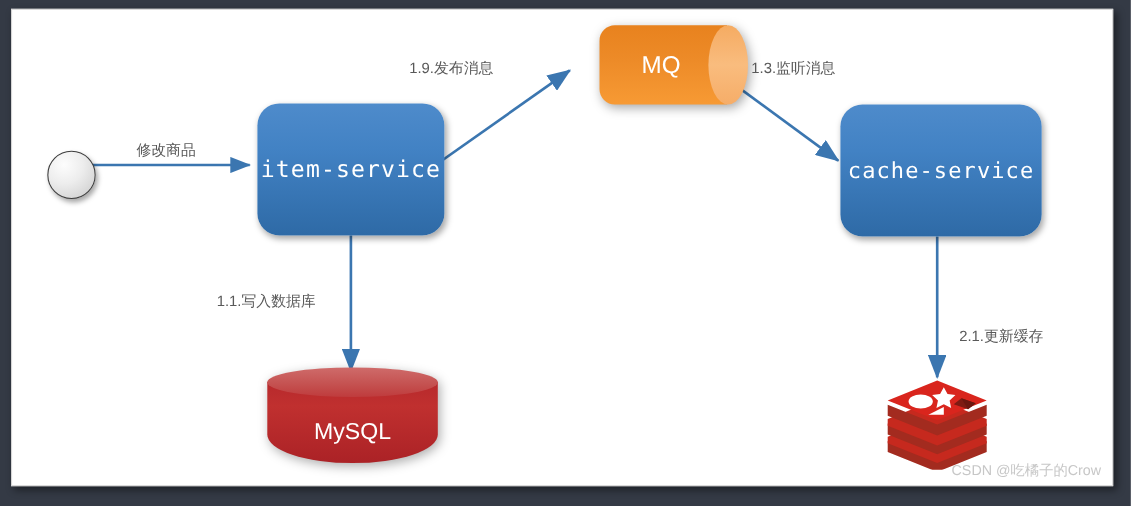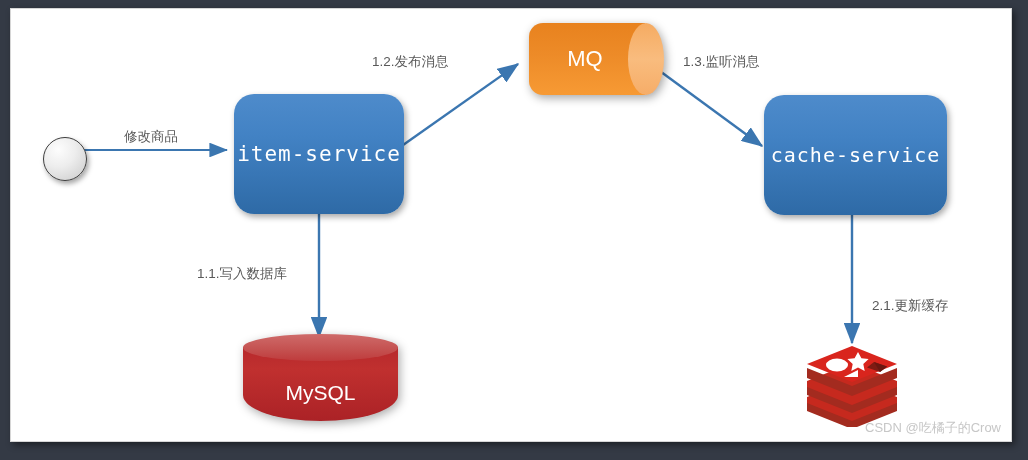--- a/index.html
+++ b/index.html
@@ -76,21 +76,21 @@
     width: 44px;
     height: 44px;
     border-radius: 50%;
     background: radial-gradient(circle at 34% 28%, #fdfdfd 0%, #ededed 42%, #c9c9c9 100%);
     border: 1.6px solid #3d3d3d;
     box-shadow: 2px 3px 5px rgba(0,0,0,0.35);
   }
 
   
   #node-mq {
-    left: 518px;
+    left: 534px;
     top: 14px;
     width: 135px;
     height: 60px;
     filter: drop-shadow(2px 3px 5px rgba(0,0,0,0.35));
   }
   #node-mq .mq-body {
     position: absolute;
     left: 0; top: 0;
     width: 116px;
     height: 72px;
@@ -254,21 +254,21 @@
         <ellipse cx="34" cy="24" rx="11" ry="6.4" fill="#ffffff"></ellipse>
 
         <path d="M41,36 L55,29 L55,36 Z" fill="#ffffff"></path>
 
         <path d="M71,21 L84,25.5 L77,31 L64,26.5 Z" fill="#7e1b13"></path>
         <path d="M71,21 L84,25.5 L77,31 Z" fill="#6b1710"></path>
       </svg>
     </div>
 
     <div class="edge-label" id="label-modify-item">修改商品</div>
-    <div class="edge-label" id="label-publish">1.2.发布消息</div>
+    <div class="edge-label" id="label-publish">1.9.发布消息</div>
     <div class="edge-label" id="label-listen">1.3.监听消息</div>
     <div class="edge-label" id="label-write-db">1.1.写入数据库</div>
     <div class="edge-label" id="label-update-cache">2.1.更新缓存</div>
 
     <div id="watermark">CSDN @吃橘子的Crow</div>
 
   </div>
 </div>
 
 </body></html>

